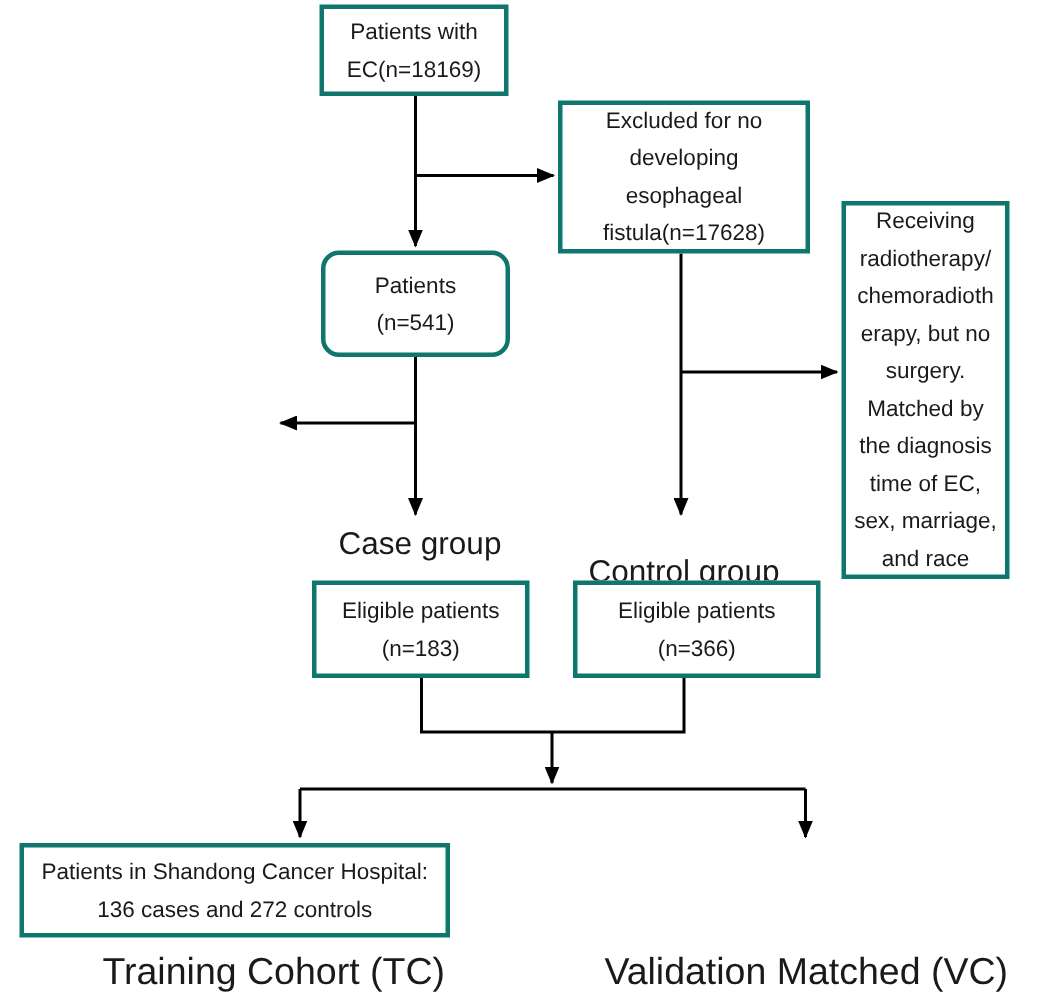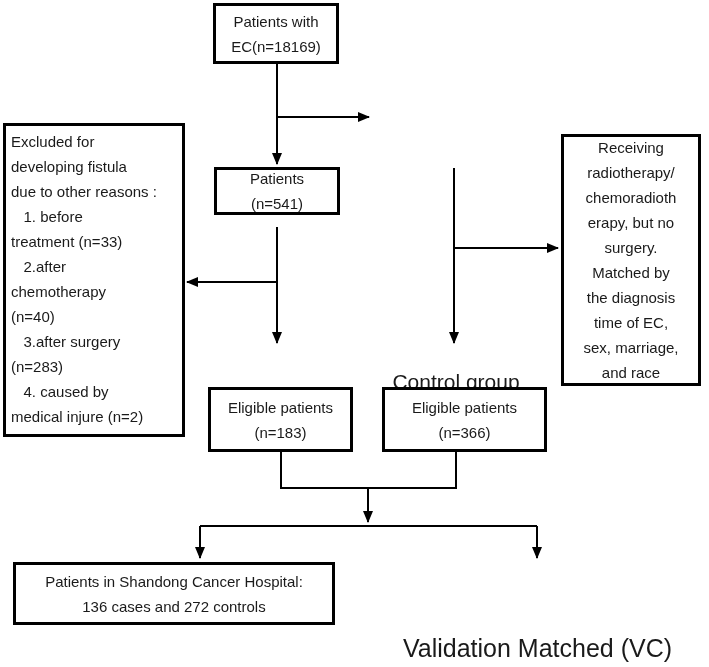--- a/index.html
+++ b/index.html
@@ -19,21 +19,21 @@
   .connectors {
     position: absolute;
     left: 0;
     top: 0;
     width: 709px;
     height: 667px;
   }
   .box {
     position: absolute;
     box-sizing: border-box;
-    border: 3px solid #000000;
+    border: 3px solid #0f766e;
     background: #ffffff;
     display: flex;
     align-items: center;
     justify-content: center;
     text-align: center;
     white-space: pre-line;
     font-size: 15px;
     line-height: 25px;
   }
   .box--list {
@@ -80,57 +80,51 @@
       <path d="M368 488 L368 522" marker-end="url(#arrow)"></path>
       <path d="M200 526 L537 526"></path>
       <path d="M200 526 L200 558" marker-end="url(#arrow)"></path>
       <path d="M537 526 L537 558" marker-end="url(#arrow)"></path>
     </g>
   </svg>
 
   <div class="box" style="left:213px; top:3px; width:126px; height:61px;">Patients with
 EC(n=18169)</div>
 
+  <div class="box" style="left:372px; top:67px; width:168px; height:102px;">Excluded for no
+developing
+esophageal
+fistula(n=17628)</div>
 
-  <div class="box" style="left:214px; top:167px; width:126px; height:48px;">Patients
+  <div class="box" style="left:214px; top:167px; width:126px; height:71px;border-radius:12px;">Patients
 (n=541)</div>
 
-  <div class="box box--list" style="left:3px; top:123px; width:182px; height:314px;">Excluded for
-developing fistula
-due to other reasons :
-   1. before
-treatment (n=33)
-   2.after
-chemotherapy
-(n=40)
-   3.after surgery
-(n=283)
-   4. caused by
-medical injure (n=2)</div>
 
-  <div class="box" style="left:561px; top:134px; width:140px; height:252px;">Receiving
+  <div class="box" style="left:561px; top:134px; width:112px; height:252px;">Receiving
 radiotherapy/
 chemoradioth
 erapy, but no
 surgery.
 Matched by
 the diagnosis
 time of EC,
 sex, marriage,
 and race</div>
 
+  <div class="lbl lbl--group" style="left:205px; top:349px; width:150px;">Case group</div>
 
   <div class="lbl lbl--group" style="left:378px; top:349px; width:156px;margin-top:19px;">Control group</div>
 
   <div class="box" style="left:208px; top:387px; width:145px; height:65px;">Eligible patients
 (n=183)</div>
 
   <div class="box" style="left:382px; top:387px; width:165px; height:65px;">Eligible patients
 (n=366)</div>
 
-  <div class="box" style="left:13px; top:562px; width:322px; height:63px;">Patients in Shandong Cancer Hospital:
+  <div class="box" style="left:13px; top:562px; width:287px; height:63px;">Patients in Shandong Cancer Hospital:
 136 cases and 272 controls</div>
 
 
+  <div class="lbl lbl--cohort" style="left:30px; top:631px; width:305px;">Training Cohort (TC)</div>
 
   <div class="lbl lbl--cohort" style="left:385px; top:631px; width:305px;">Validation Matched (VC)</div>
 
 </div>
 
 </body></html>

